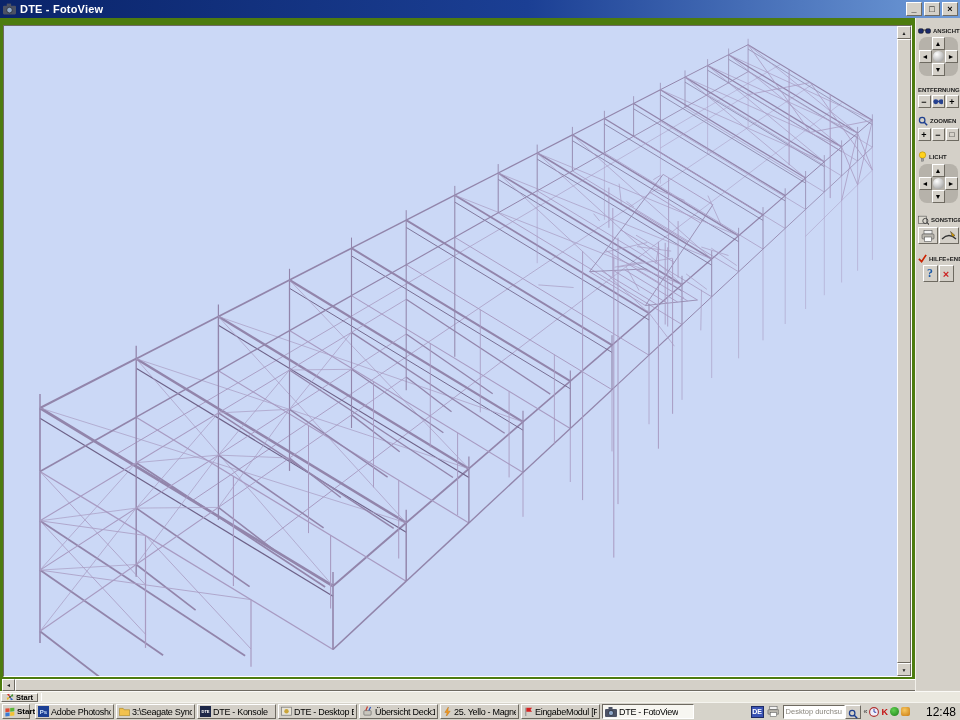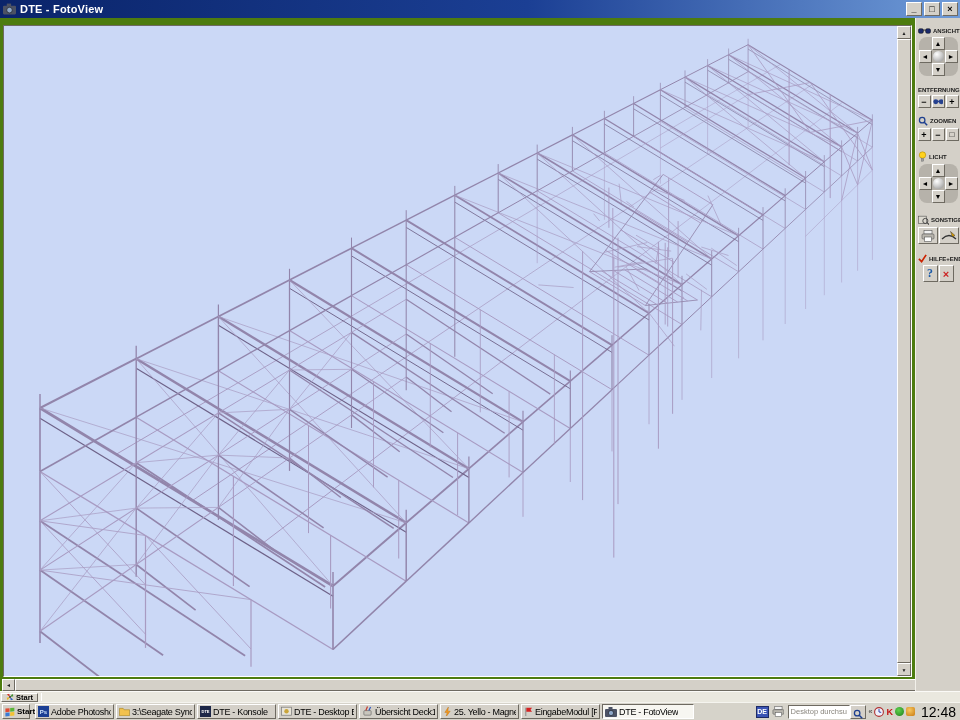--- a/index.html
+++ b/index.html
@@ -91,21 +91,21 @@
   .searchbox input { width:62px; height:14px; border:1px solid; border-color:#6e6a61 #fff #fff #6e6a61;
     background:#fff; font-size:7.5px; color:#444; padding:0 2px; font-family:"Liberation Sans",sans-serif; }
   .searchbox input::placeholder { color:#8a867e; }
   .search-btn { width:16px; height:14px; background:#d4d0c8; border:1px solid;
     border-color:#fff #6e6a61 #6e6a61 #fff; display:flex; align-items:center; justify-content:center; padding:0; }
   .tray { display:flex; align-items:center; gap:2px; }
   .tray .chev { font-size:7px; color:#333; }
   .tray-k { color:#c41212; font-weight:bold; font-size:9px; }
   .tray-green { width:9px; height:9px; border-radius:50%; background:radial-gradient(circle at 40% 35%, #5fd24f, #1d7d18); }
   .tray-orange { width:9px; height:9px; border-radius:2px; background:radial-gradient(circle at 40% 35%, #f8c860, #c97a10); }
-  .clock { font-size:14px; color:#000; margin-left:4px;text-align:center; }
+  .clock { font-size:12px; color:#000; margin-left:14px;text-align:center; }
 </style>
 </head>
 <body>
 
 <div class="screen">
 
   <div class="titlebar">
     <span class="title-icon">
       <svg viewBox="0 0 12 10">
           <rect x="0" y="2" width="12" height="8" rx="1" fill="#4c5264"></rect>

